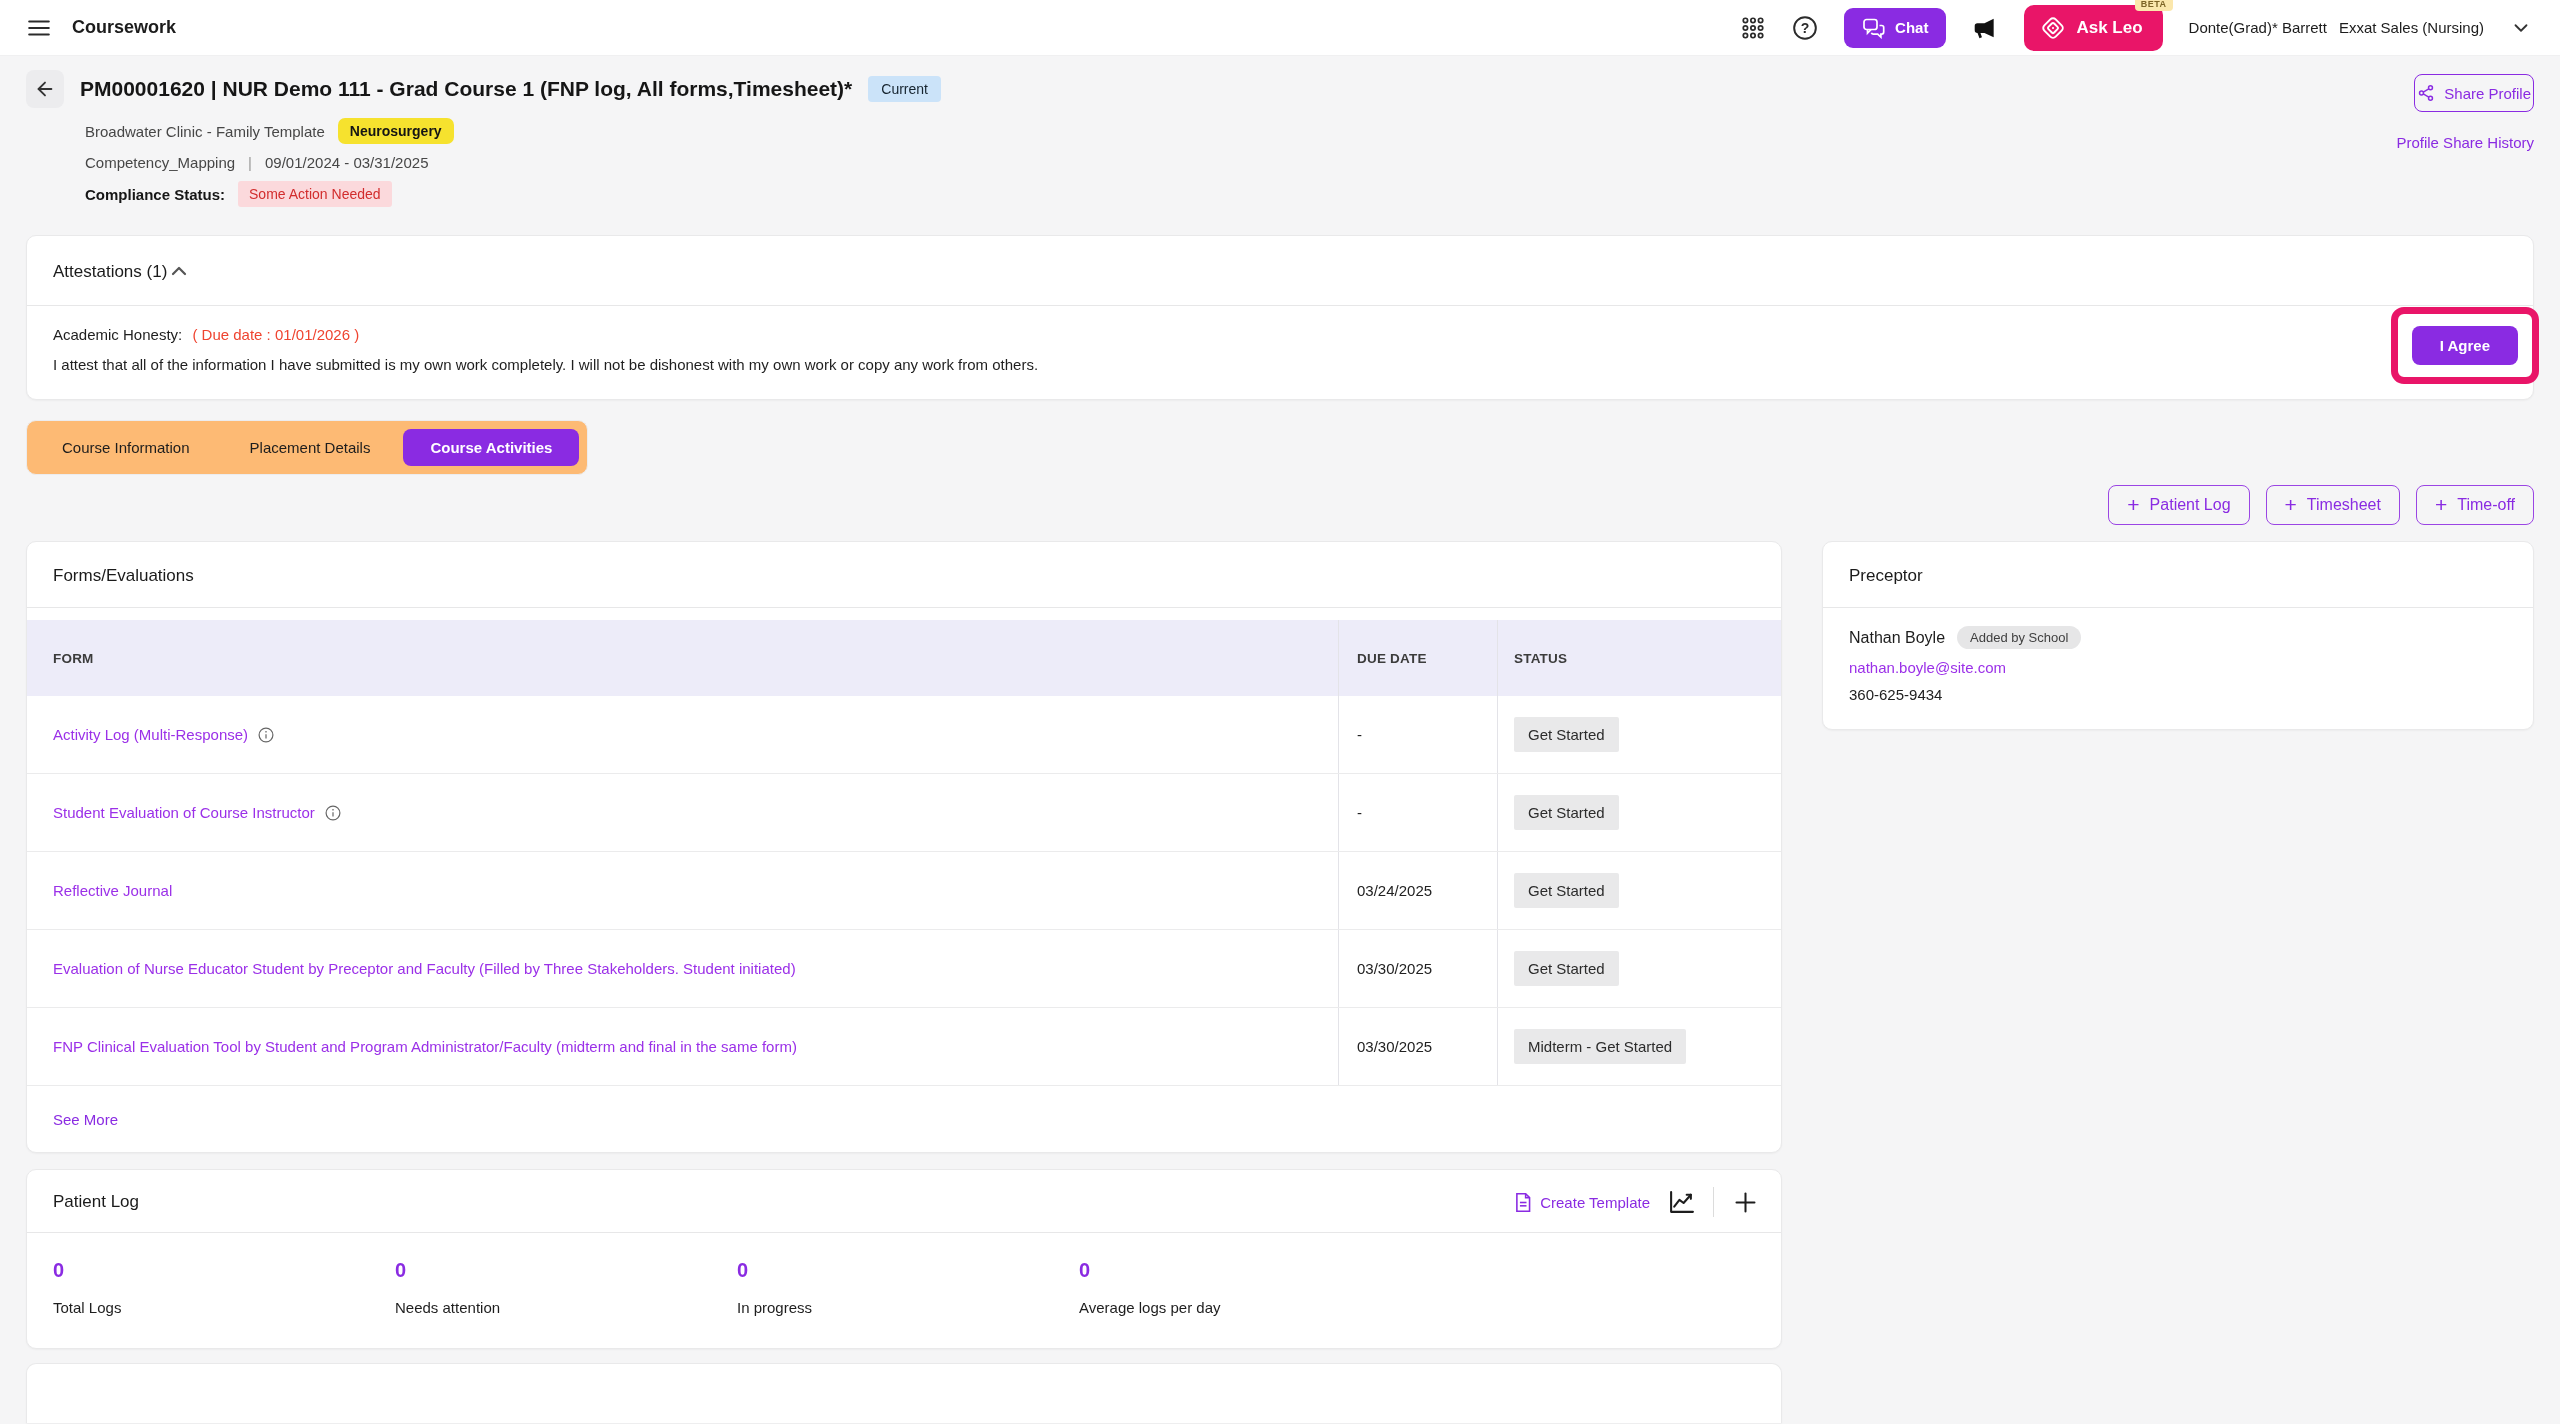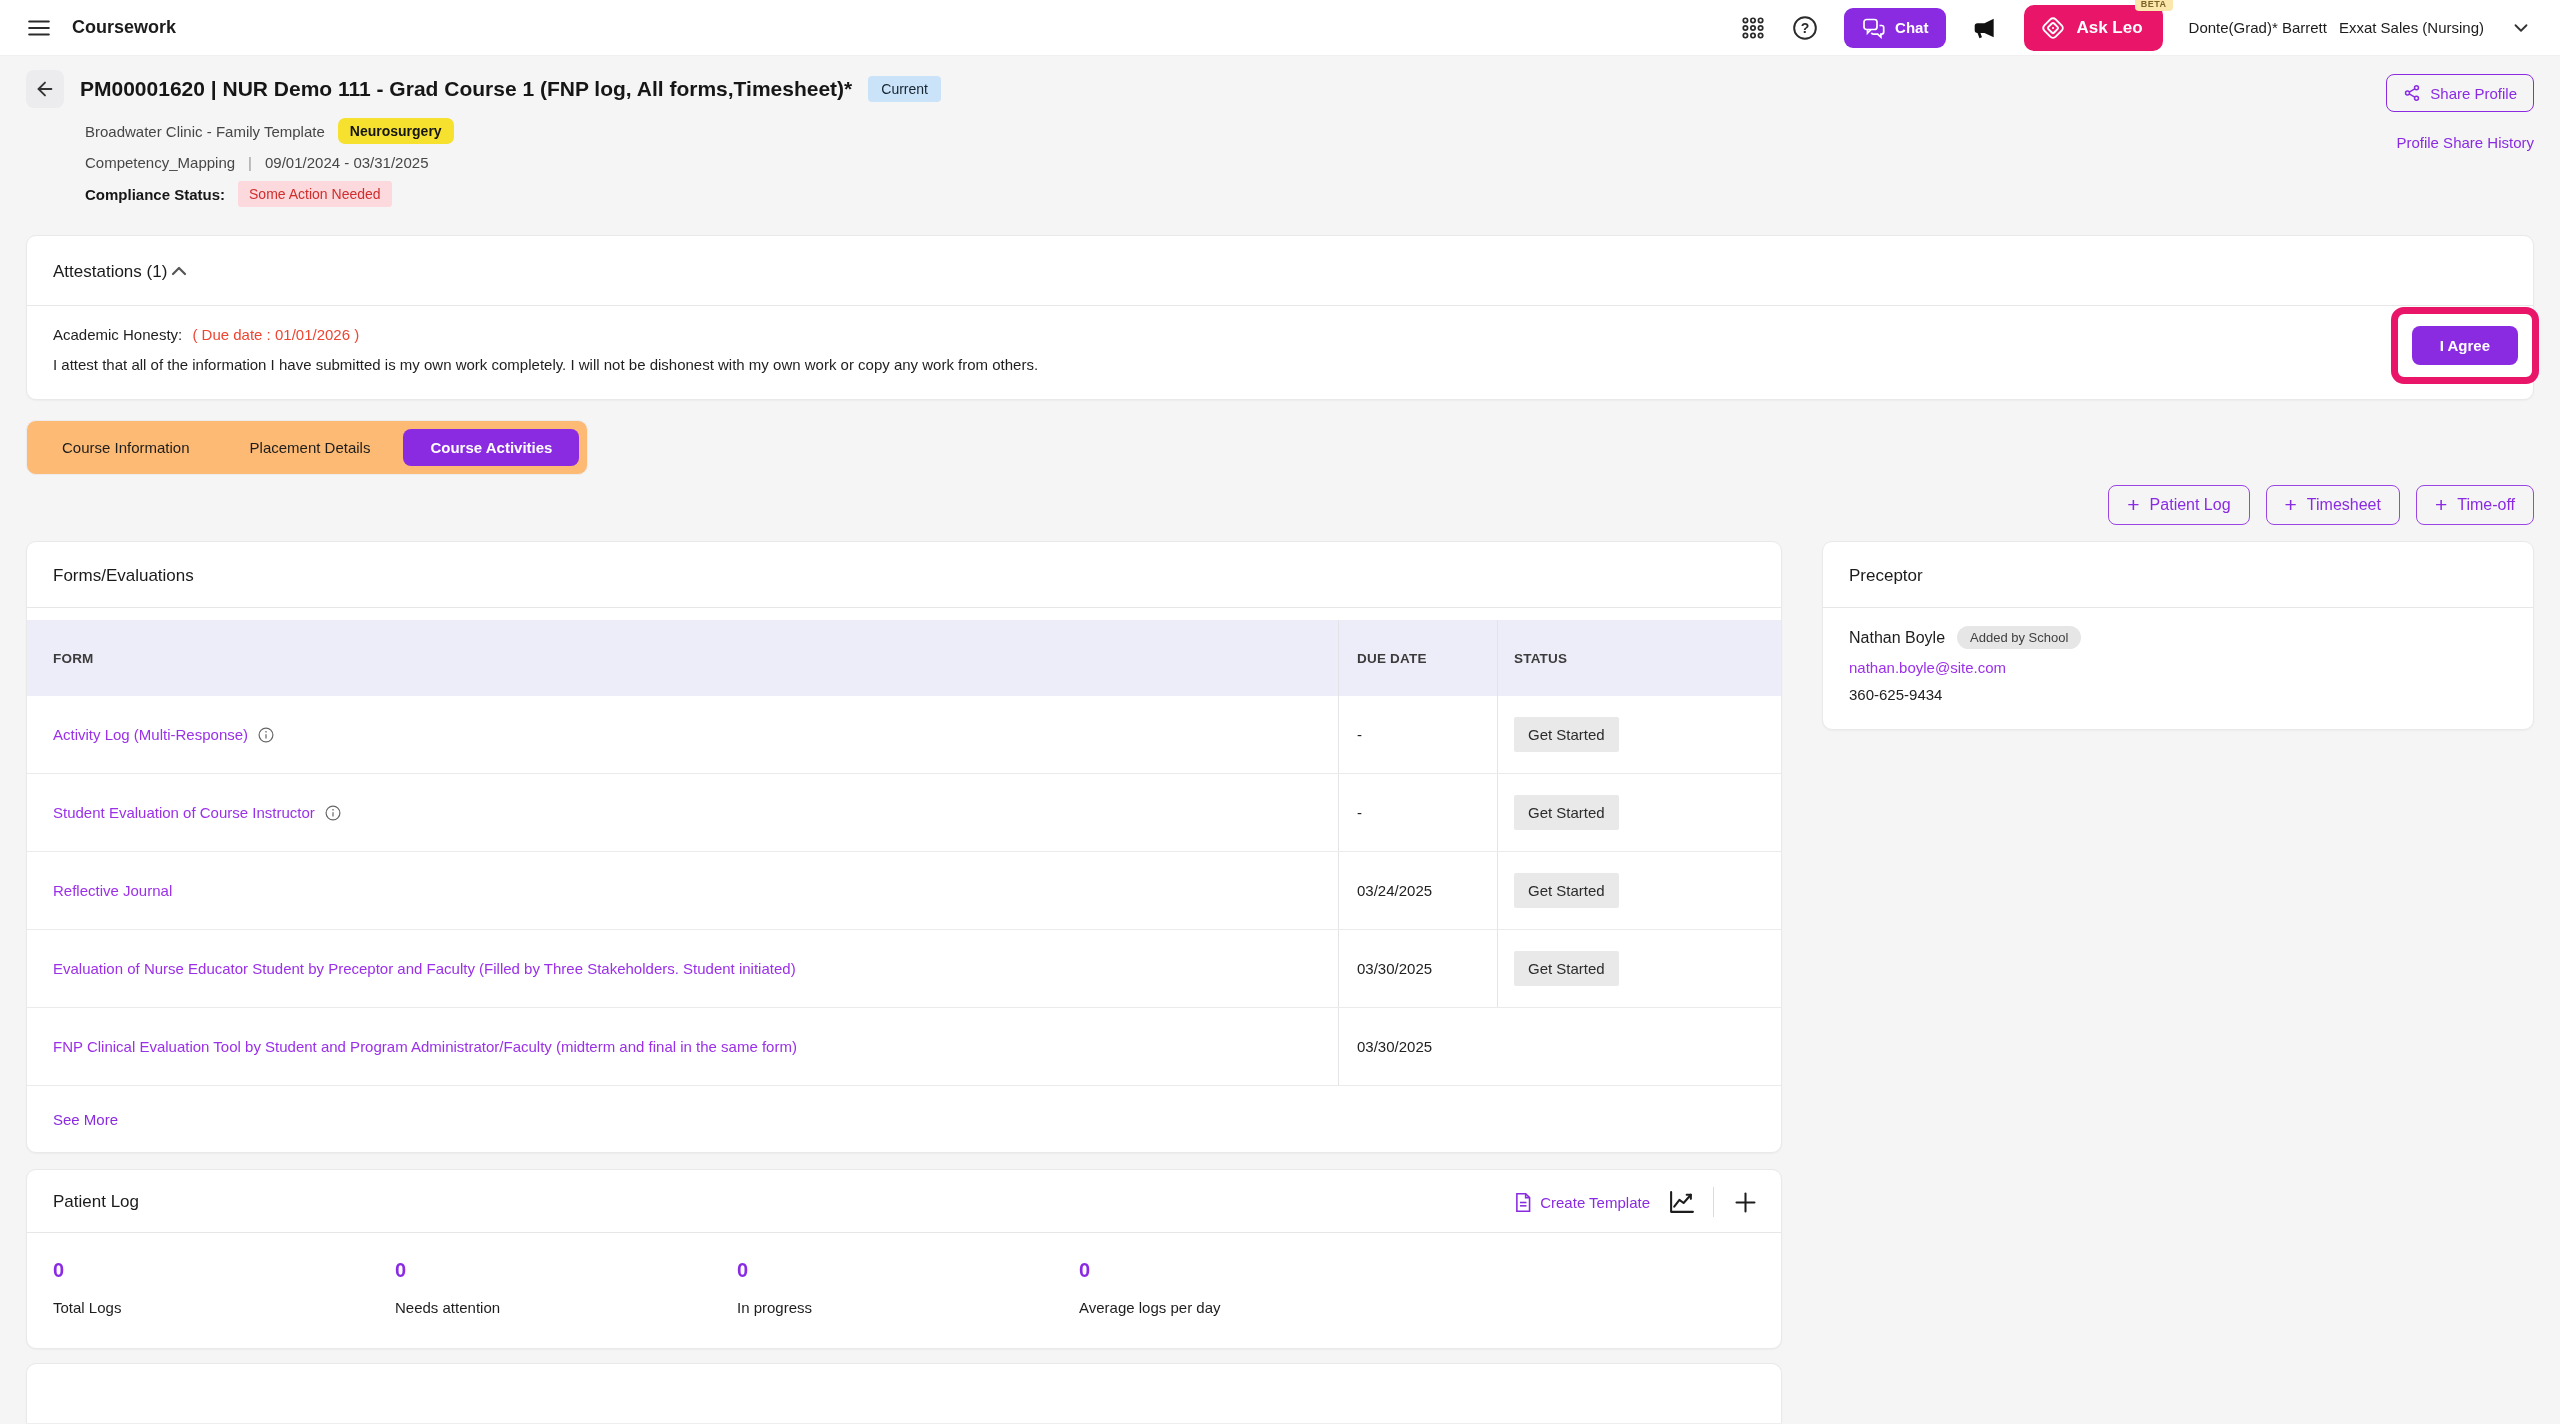--- a/index.html
+++ b/index.html
@@ -27,21 +27,21 @@
   .ts-row1 { display:flex; align-items:center; gap:16px; }
   .back-btn { width:38px; height:38px; background:#ececee; border:none; border-radius:8px; display:flex; align-items:center; justify-content:center; cursor:pointer; }
   .course-title { font-size:21px; font-weight:700; color:#161616; }
   .badge-current { background:#CBE3F9; color:#16242F; padding:5px 13px; border-radius:4px; font-size:14px; }
   .ts-sub { margin-left:59px; margin-top:10px; display:flex; align-items:center; gap:13px; font-size:15px; color:#474747; }
   .badge-yellow { background:#F6E22E; color:#141414; padding:5px 12px; border-radius:7px; font-size:14px; font-weight:600; }
   .pipe { color:#9a9a9a; }
   .compliance-label { color:#161616; font-weight:700; }
   .badge-red { background:#FBD9DC; color:#D22D2D; padding:5px 11px; border-radius:3px; font-size:14px; }
   .ts-right { display:flex; flex-direction:column; align-items:flex-end; gap:22px; padding-top:4px; }
-  .share-btn { display:flex; align-items:center; gap:9px; border:1px solid #8A2BE2; color:#8A2BE2; background:transparent; border-radius:8px; padding:9px 16px; font-size:15px; cursor:pointer; }
+  .share-btn { display:flex; align-items:center; gap:9px; border:1px solid #8A2BE2; color:#8A2BE2; background:transparent; border-radius:8px; padding:9px 2px; font-size:15px; cursor:pointer; }
   .link-purple { color:#8A2BE2; font-size:15px; text-decoration:none; cursor:pointer; }
 
   .card { background:#fff; border:1px solid #e9e9ea; border-radius:10px; box-shadow:0 1px 2px rgba(0,0,0,.04); }
   .card-header { padding:24px 26px 21px 26px; font-size:17px; font-weight:500; color:#1b1b1b; display:flex; align-items:center; }
   .card-divider { height:1px; background:#e7e7e8; }
 
   
   .attest-card { margin-top:28px; position:relative; }
   .attest-body { padding:20px 26px 26px 26px; }
   .attest-line1 { font-size:15px; color:#1f1f1f; }
@@ -321,20 +321,23 @@
         <div class="cell c3">
             <span class="status-badge">Get Started</span>
           </div>
       </div>
 
       <div class="t-row">
         <div class="cell c1">
           <a class="form-link">FNP Clinical Evaluation Tool by Student and Program Administrator/Faculty (midterm and final in the same form)</a>
         </div>
         <div class="cell c2">03/30/2025</div>
+        <div class="cell c3">
+            <span class="status-badge">Midterm - Get Started</span>
+          </div>
       </div>
 
       <div class="see-more-row">
         <a class="link-purple">See More</a>
       </div>
     </div>
 
     <div class="card preceptor-card">
       <div class="card-header">
         <span>Preceptor</span>

